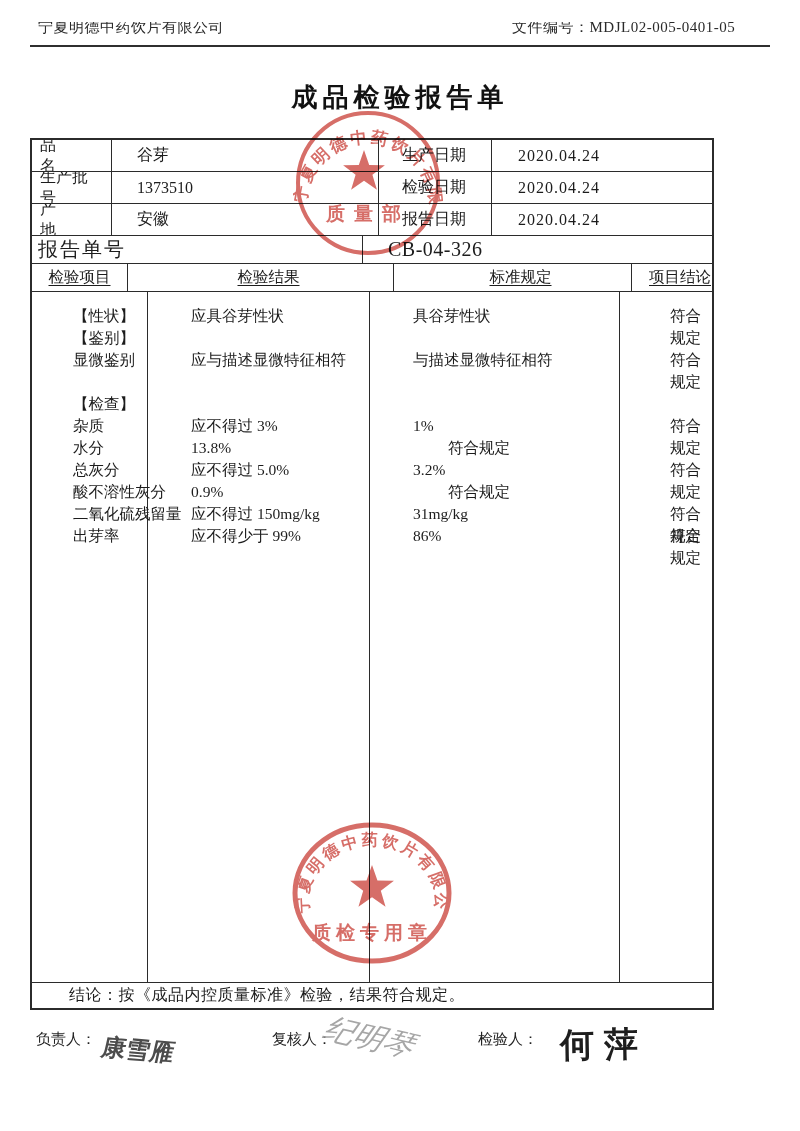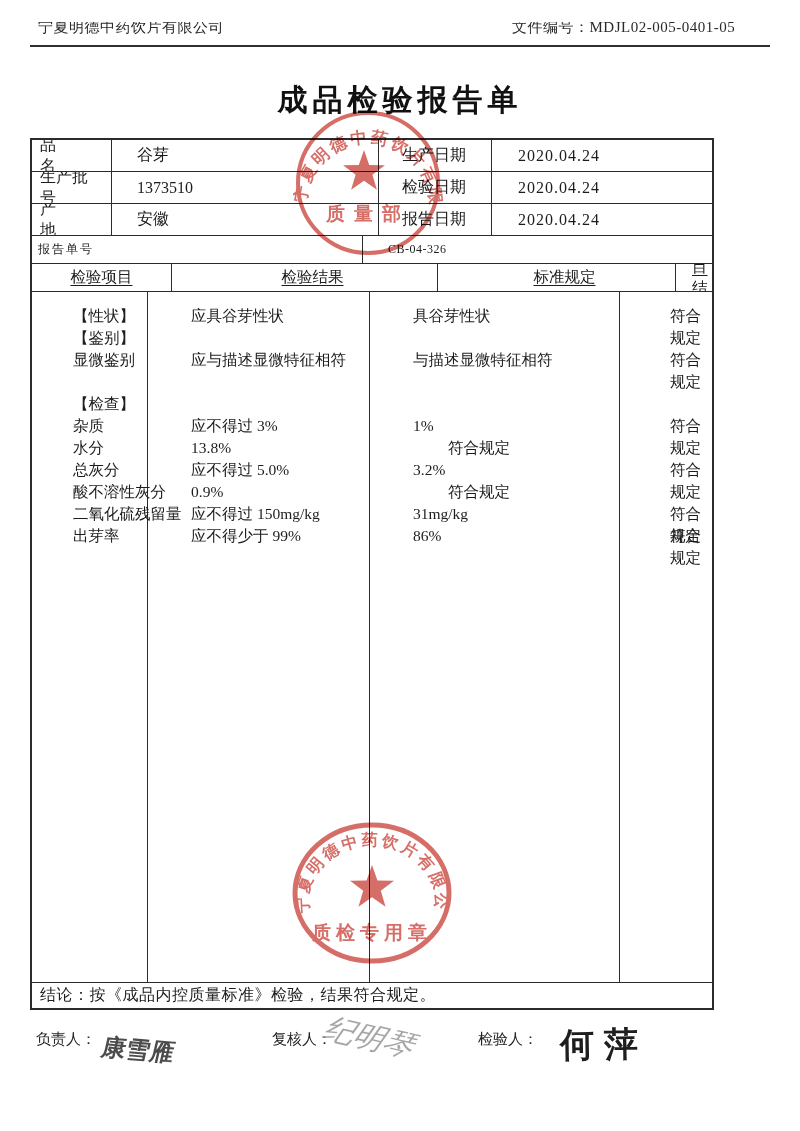--- a/index.html
+++ b/index.html
@@ -11,42 +11,42 @@
   }
   
   .hdr-clip { position:absolute; top:22px; height:18px; overflow:hidden; }
   .hdr-clip span { display:block; margin-top:-6px; font-size:15px; line-height:22px; letter-spacing:0.5px; color:#2a2a2a; }
   .hdr-left  { left:38px;  width:260px; }
   .hdr-right { left:512px; width:260px; }
   .hdr-rule  { position:absolute; left:30px; top:45px; width:740px; height:0; border-top:2px solid #2f2f2f; }
   
   .title {
     position:absolute; left:0; top:80px; width:100%;
-    text-align:center; font-size:30px; font-weight:bold; letter-spacing:5px; color:#111;
+    text-align:center; font-size:26px; font-weight:bold; letter-spacing:5px; color:#111;
   }
   
   .rtable { position:absolute; left:30px; top:138px; width:684px; border:2px solid #2b2b2b; background:transparent; }
   .trow { display:flex; border-bottom:1px solid #2b2b2b;gap:16px; }
-  .trow:last-child { border-bottom:none; }
+  .trow:last-child { border-bottom:none;padding-left:29px; }
   .cell { border-right:1px solid #2b2b2b; overflow:hidden; }
   .cell:last-child { border-right:none; flex:1; }
   .info-row { height:32px; }
   .info-row .cell { display:flex; align-items:center; font-size:16px; }
   .c-label { width:80px; padding:0 8px; justify-content:space-between; }
   .c-value { width:251px; padding-left:9px; }
   .c-dlabel { width:97px; padding-left:7px; }
   .c-dvalue { padding-left:10px; letter-spacing:1px; }
   .report-row { height:28px; }
-  .report-row .cell { display:flex; align-items:center; font-size:12px; }
+  .report-row .cell { display:flex; align-items:center; font-size:20px; }
   .c-rlabel { width:331px; padding-left:6px; letter-spacing:2px; }
   .c-rvalue { padding-left:9px; letter-spacing:0.5px; }
   .head-row { height:28px; }
   .head-row .cell { display:flex; align-items:center; justify-content:center; font-size:15.5px; }
   .head-row .cell span { text-decoration:underline; text-underline-offset:3px; }
-  .hc1 { width:140px; } .hc2 { width:222px; } .hc3 { width:250px; }
+  .hc1 { width:96px; } .hc2 { width:222px; } .hc3 { width:250px; }
   .body-row { position:relative; height:691px; display:block; }
   .vline { position:absolute; top:0; bottom:0; width:1px; background:#2b2b2b; }
   .v1 { left:115px; } .v2 { left:337px; } .v3 { left:587px; }
   .blines { position:absolute; left:0; top:13px; right:0; }
   .bline { display:flex; height:22px; line-height:22px; font-size:15.5px; }
   .bc1 { width:116px; padding-left:5px;margin-left:36px; }
   .bc2 { width:222px; padding-left:7px; }
   .bc3 { width:250px; padding-left:7px; }
   .bc4 { flex:1; padding-left:14px; }
   .concl-row { height:25px; }

